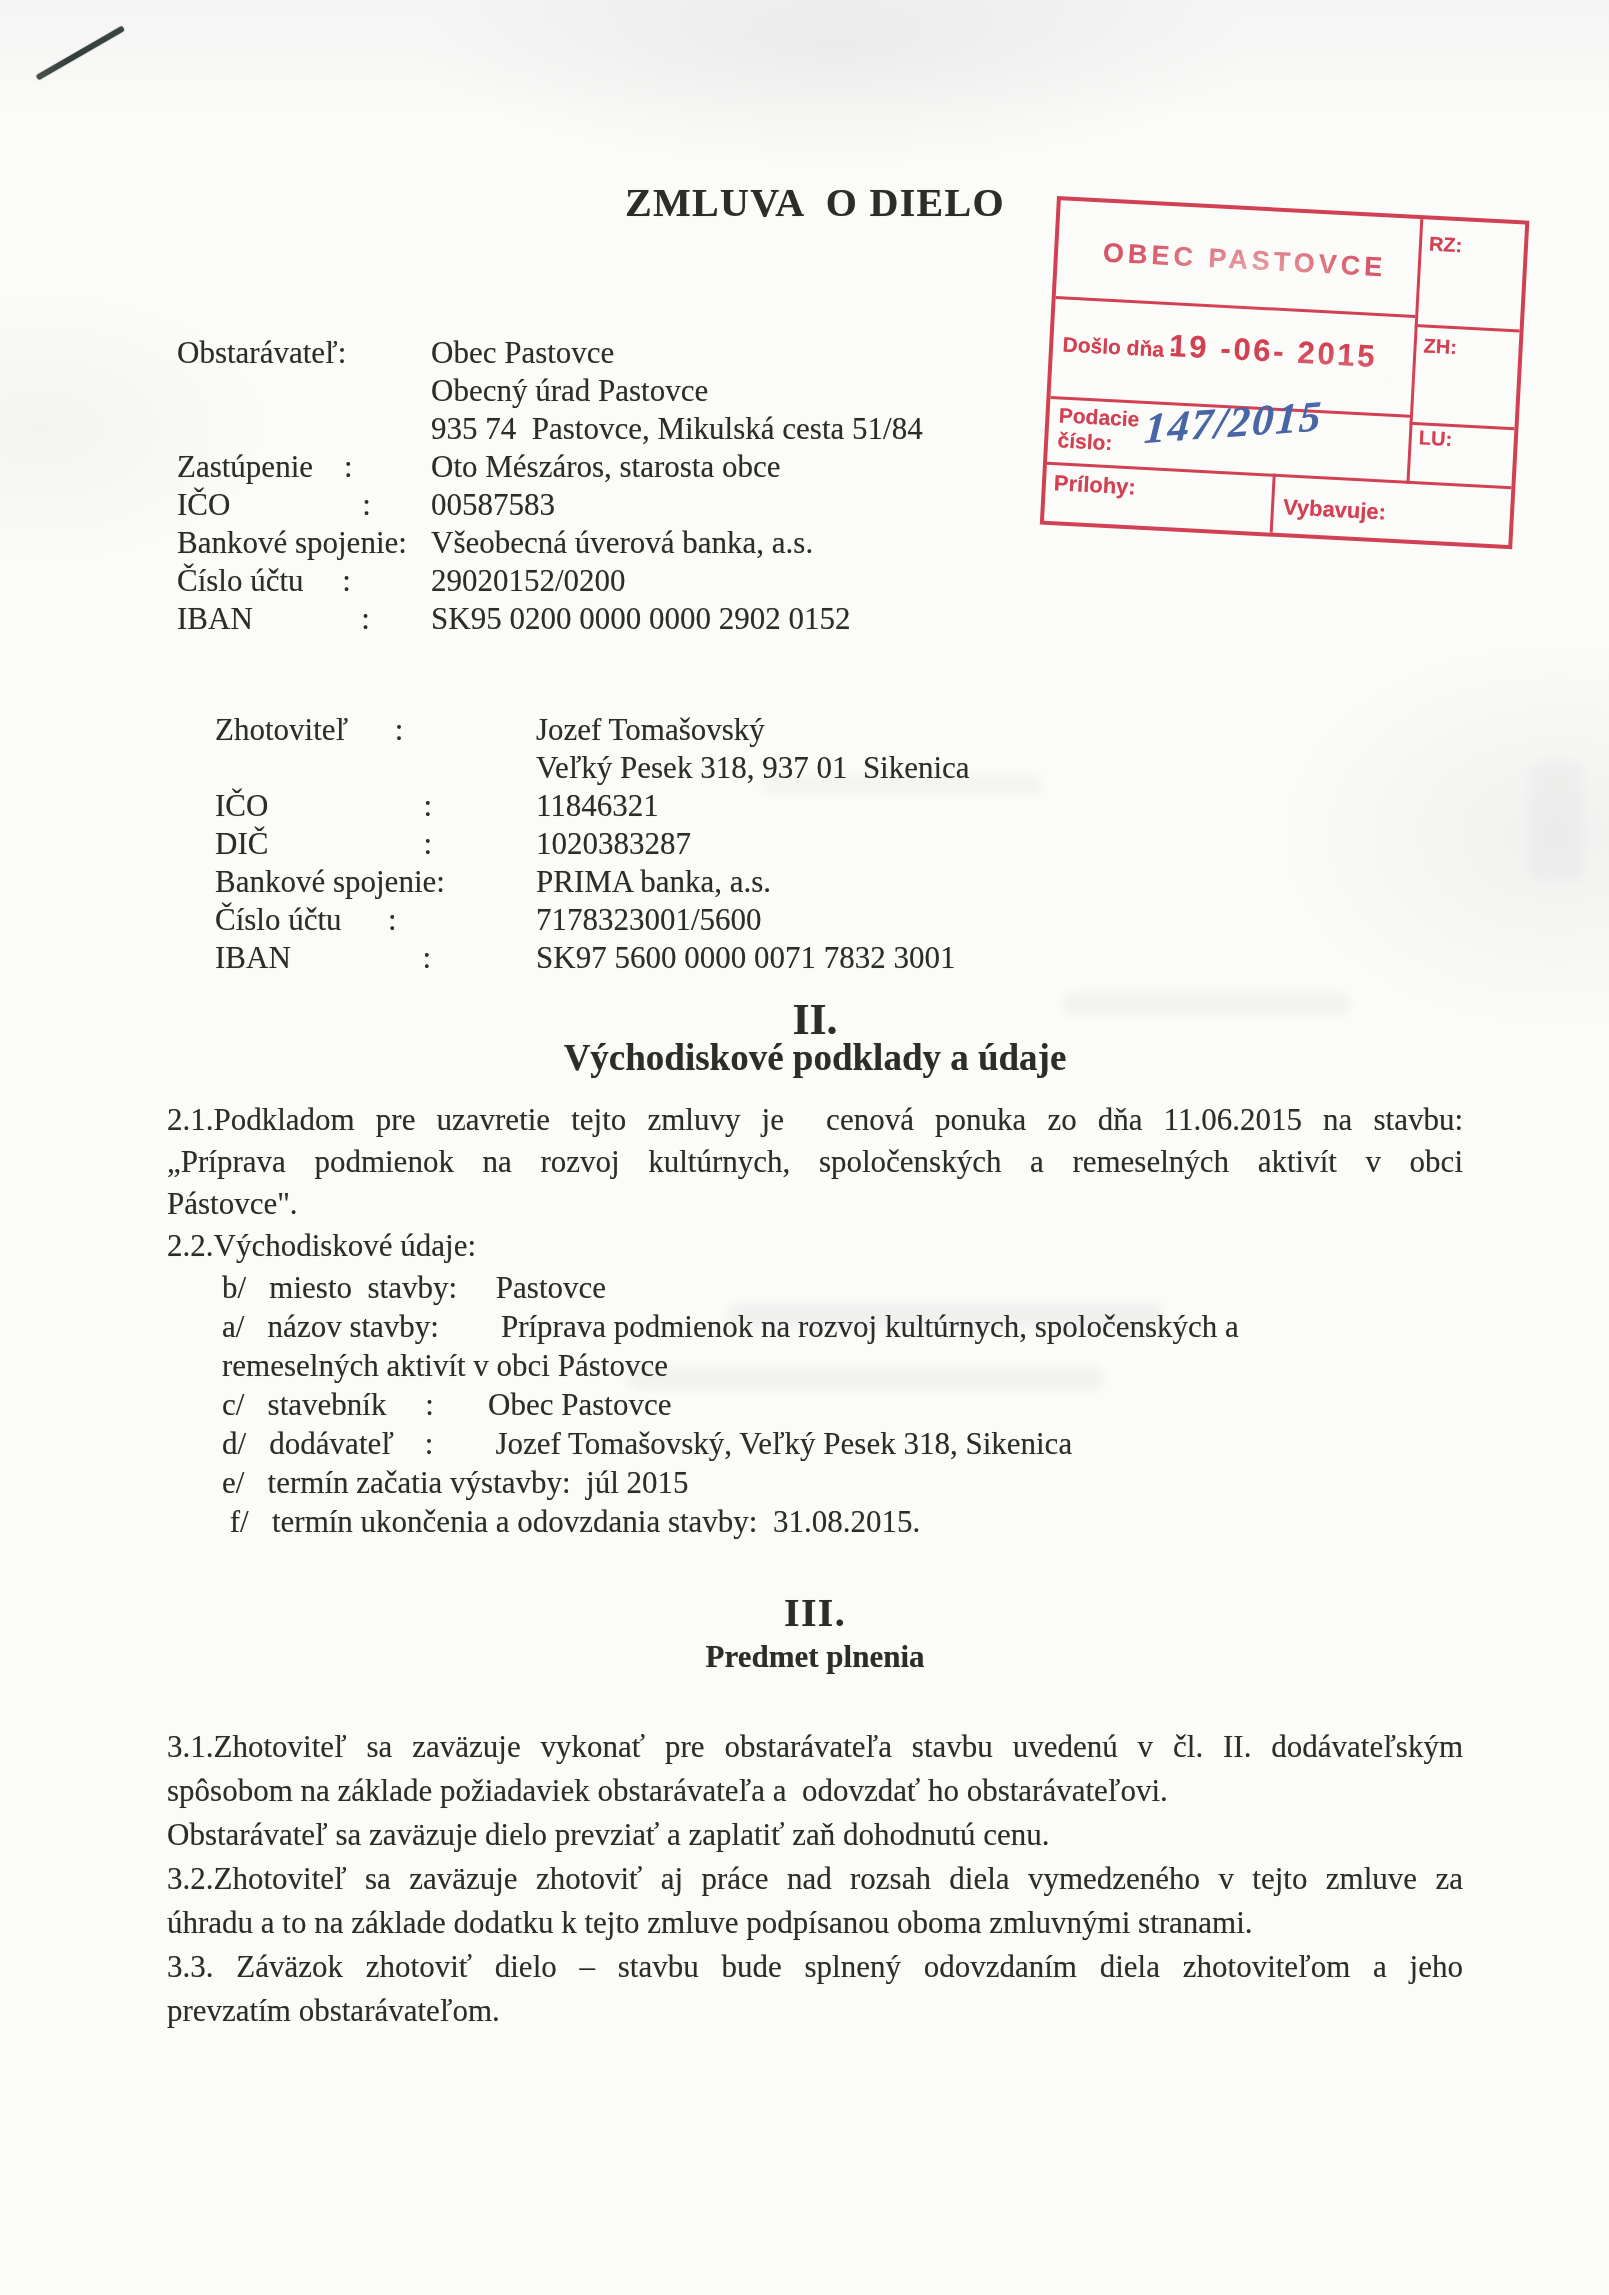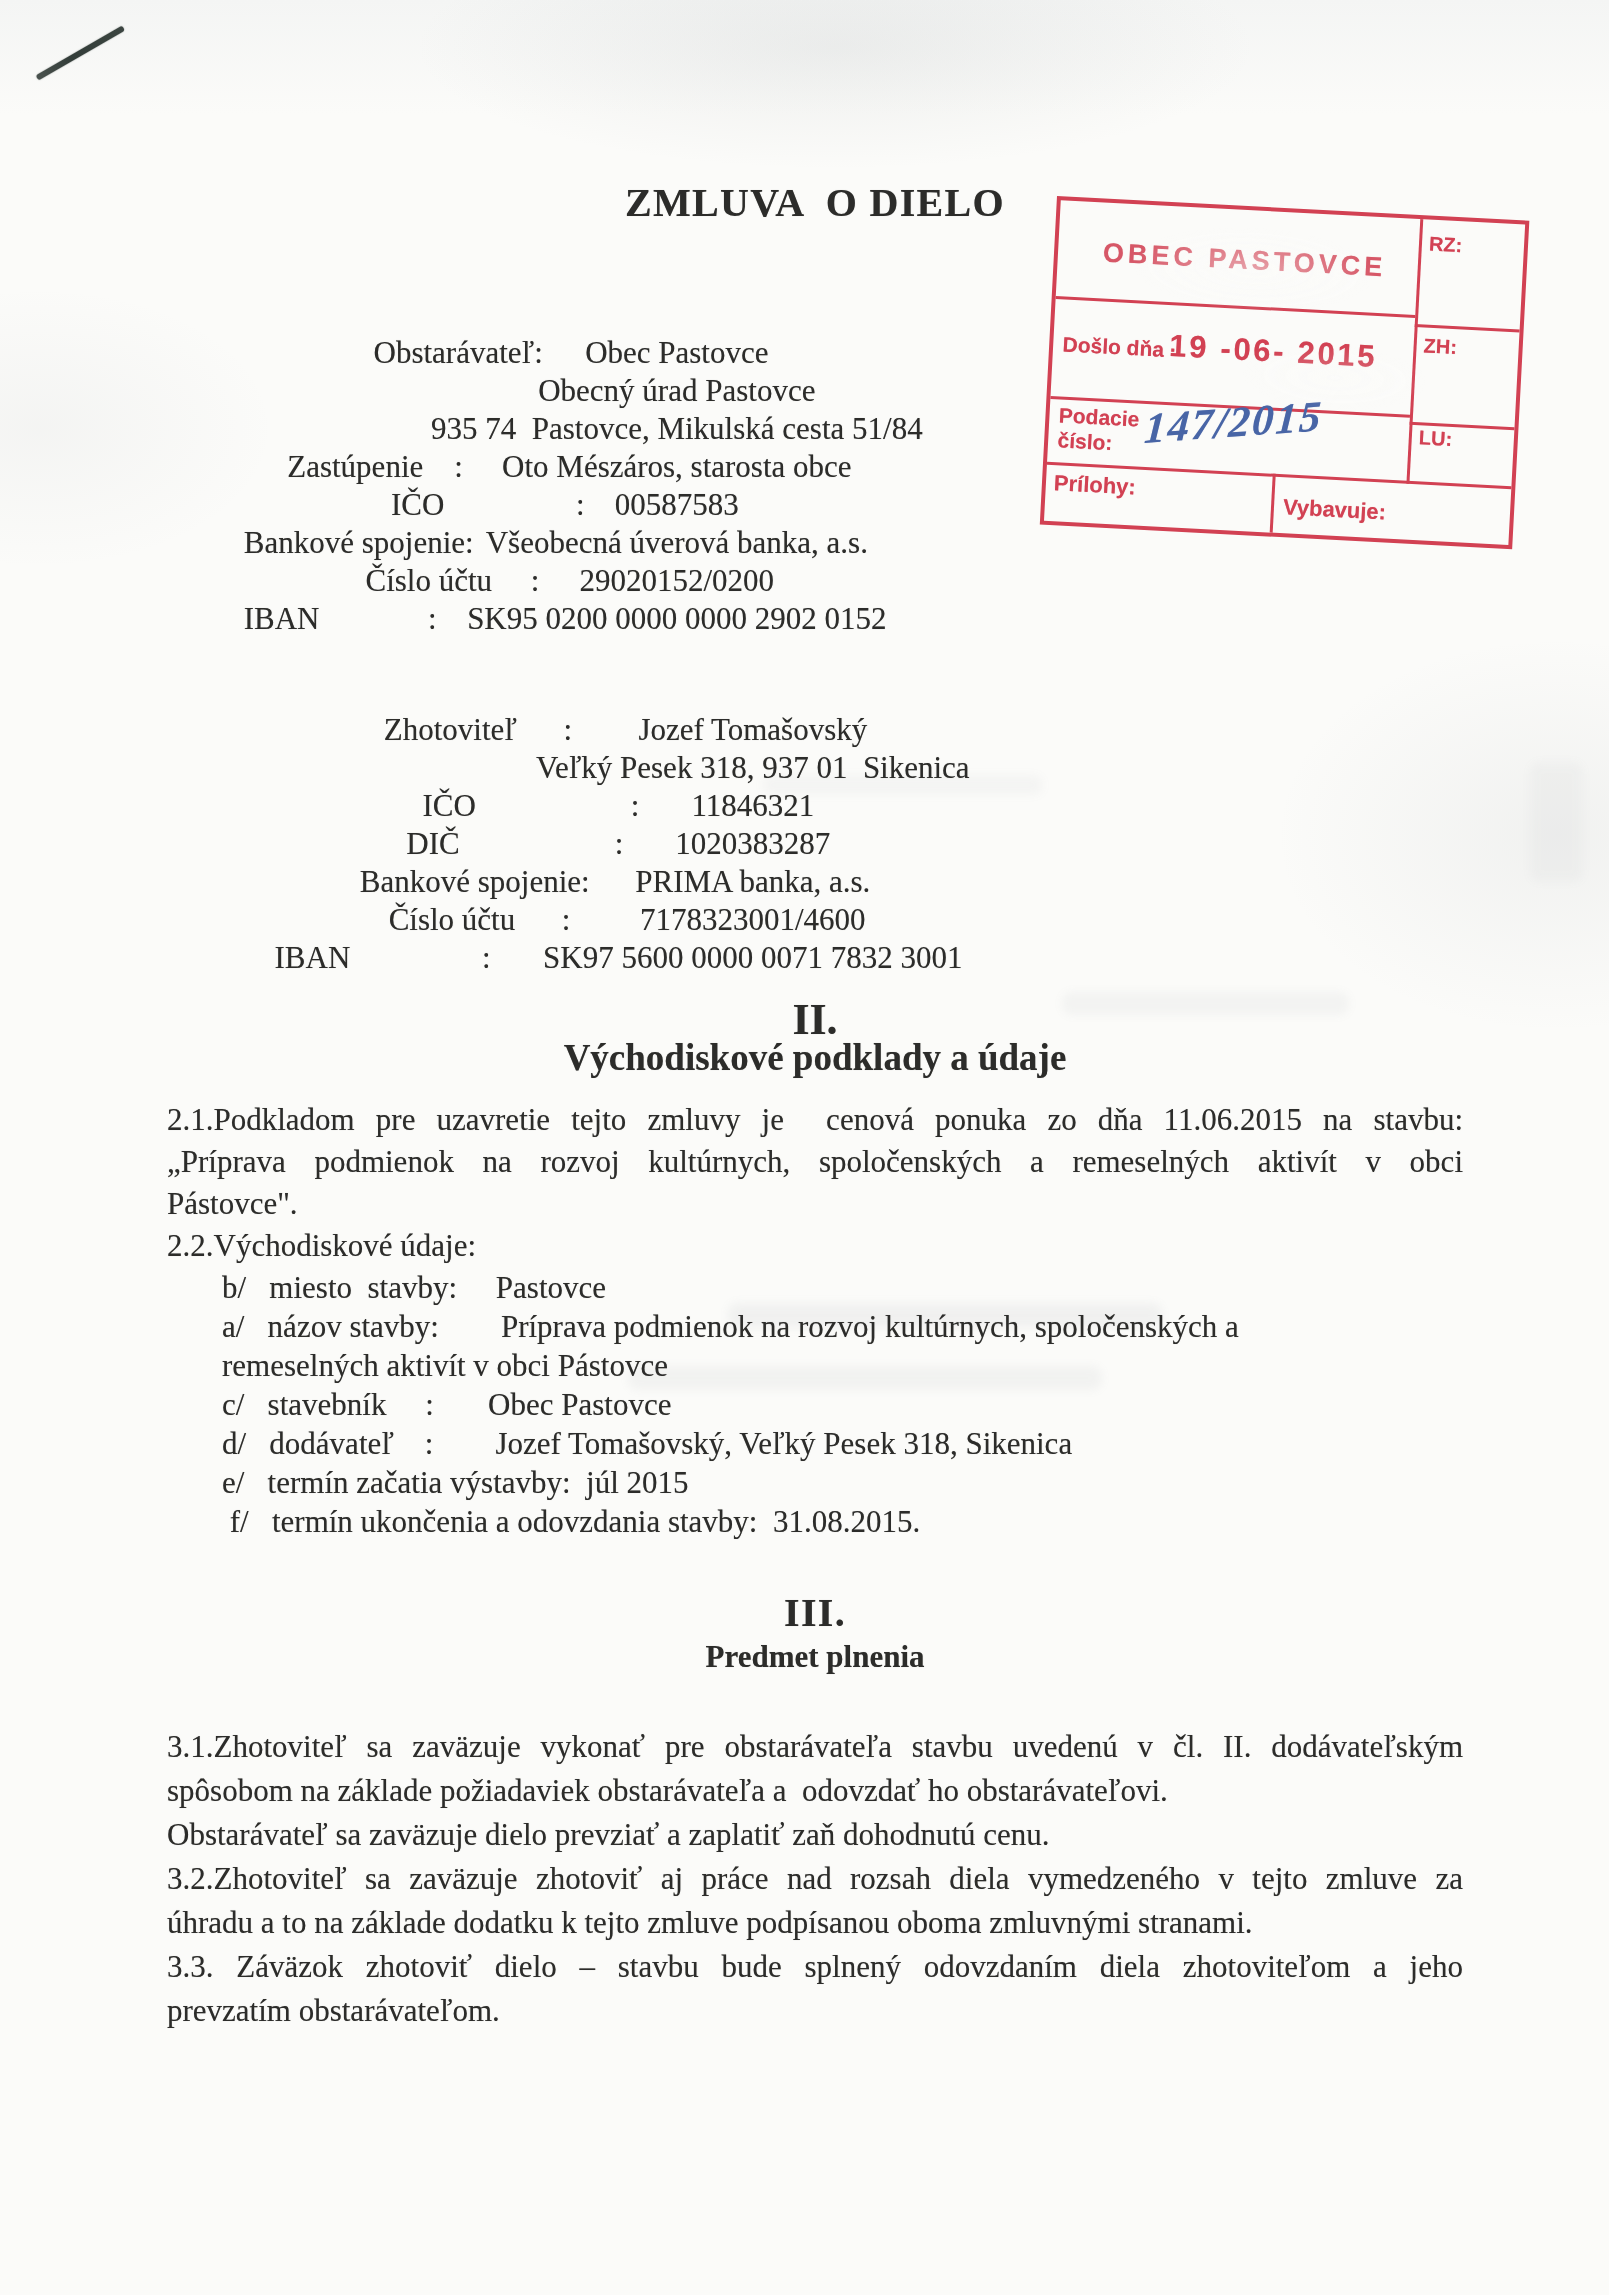--- a/index.html
+++ b/index.html
@@ -34,21 +34,21 @@
   .doc-title {
     position: absolute; left: 167px; top: 179px; width: 1296px;
     text-align: center;
     font-size: 40px; font-weight: bold; letter-spacing: 1.3px;
     white-space: pre;
   }
   
   .info-block { position: absolute; left: 177px; font-size: 31px; }
   .info-block.block-1 { top: 334px; }
   .info-block.block-2 { top: 711px; margin-left: 38px; }
-  .info-row { height: 38px; line-height: 38px; white-space: pre; text-align: center; }
+  .info-row { height: 38px; line-height: 38px; white-space: pre; }
   .info-row .lbl { display: inline-block; white-space: pre; }
   .block-1 .lbl { width: 254px; }
   .block-2 .lbl { width: 321px; }
   .info-row .val { white-space: pre; }
   
   .sec-heading { position: absolute; left: 167px; width: 1296px; text-align: center; font-weight: bold; }
   .sec-heading .sec-num { display: block; }
   .sec2-heading { top: 983px; }
   .sec2-heading .sec-num { font-size: 44px; line-height: 39px; margin-top: 17px; }
   .sec2-heading .sec-title { font-size: 37px; line-height: 37px; }
@@ -178,21 +178,21 @@
     <div class="info-row"><span class="lbl">Číslo účtu     :</span><span class="val">29020152/0200</span></div>
     <div class="info-row"><span class="lbl">IBAN              :</span><span class="val">SK95 0200 0000 0000 2902 0152</span></div>
   </div>
 
   <div class="info-block block-2 ink">
     <div class="info-row"><span class="lbl">Zhotoviteľ      :</span><span class="val">Jozef Tomašovský</span></div>
     <div class="info-row"><span class="lbl"></span><span class="val">Veľký Pesek 318, 937 01  Sikenica</span></div>
     <div class="info-row"><span class="lbl">IČO                    :</span><span class="val">11846321</span></div>
     <div class="info-row"><span class="lbl">DIČ                    :</span><span class="val">1020383287</span></div>
     <div class="info-row"><span class="lbl">Bankové spojenie:</span><span class="val">PRIMA banka, a.s.</span></div>
-    <div class="info-row"><span class="lbl">Číslo účtu      :</span><span class="val">7178323001/4600</span></div>
+    <div class="info-row"><span class="lbl">Číslo účtu      :</span><span class="val">7178323001/5600</span></div>
     <div class="info-row"><span class="lbl">IBAN                 :</span><span class="val">SK97 5600 0000 0071 7832 3001</span></div>
   </div>
 
   <div class="sec-heading sec2-heading ink">
     <span class="sec-num">II.</span>
     <span class="sec-title">Východiskové podklady a údaje</span>
   </div>
 
   <div class="body-block sec2-body ink">
     <div class="para-line stretch">2.1.Podkladom pre uzavretie tejto zmluvy je  cenová ponuka zo dňa 11.06.2015 na stavbu:</div>

